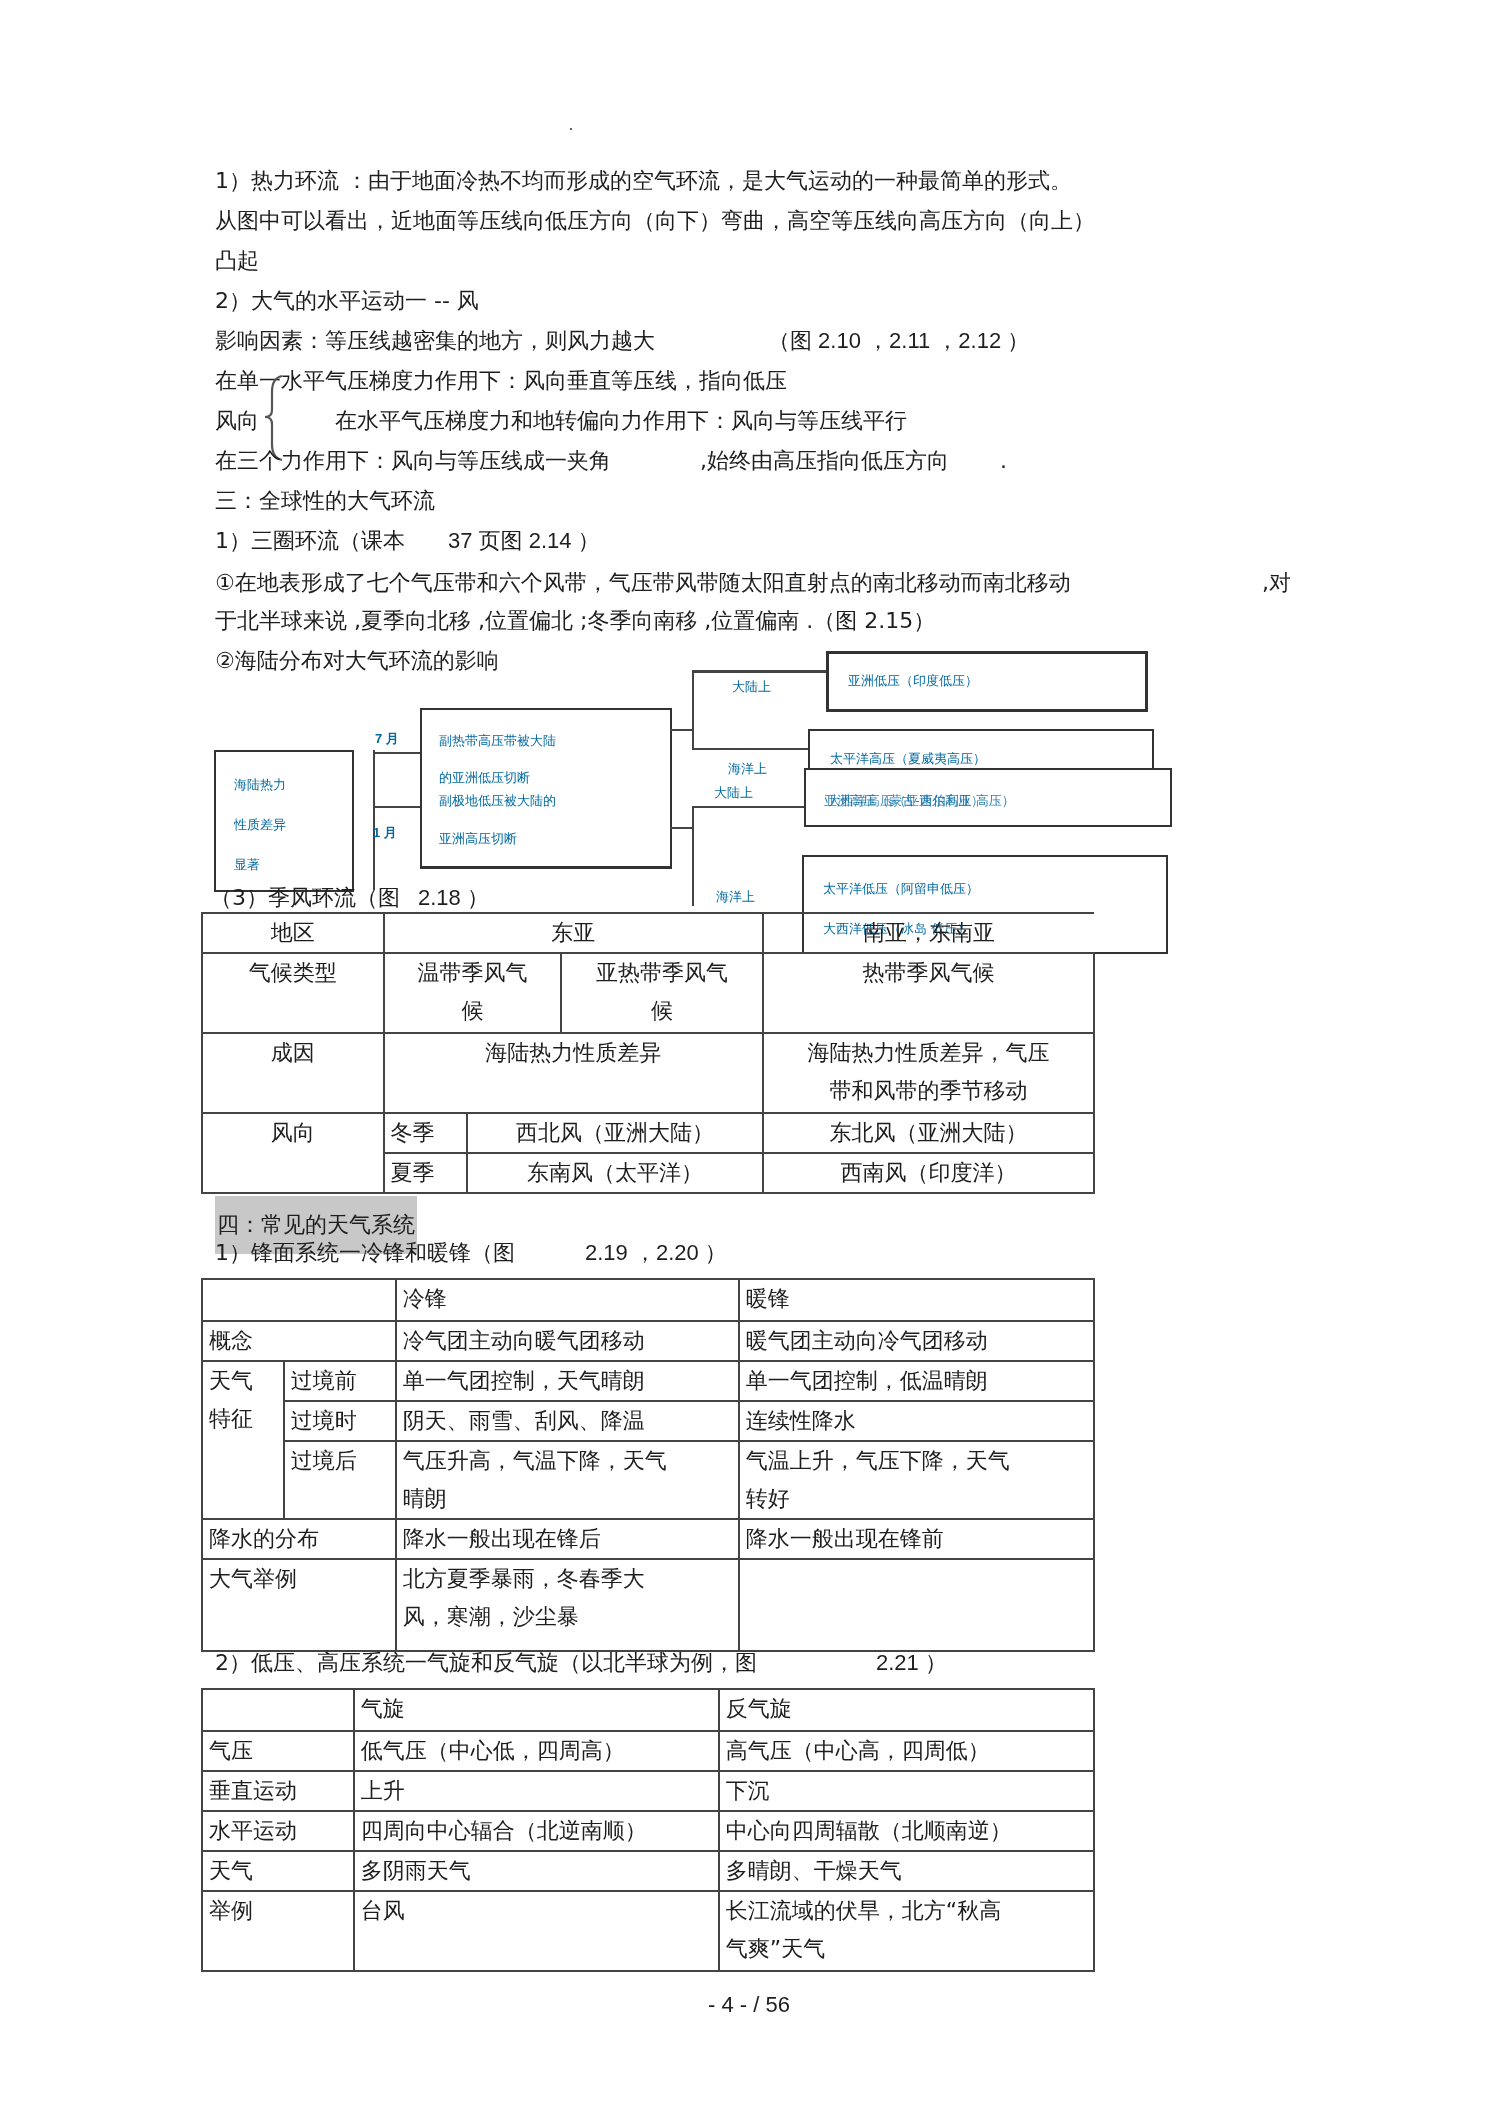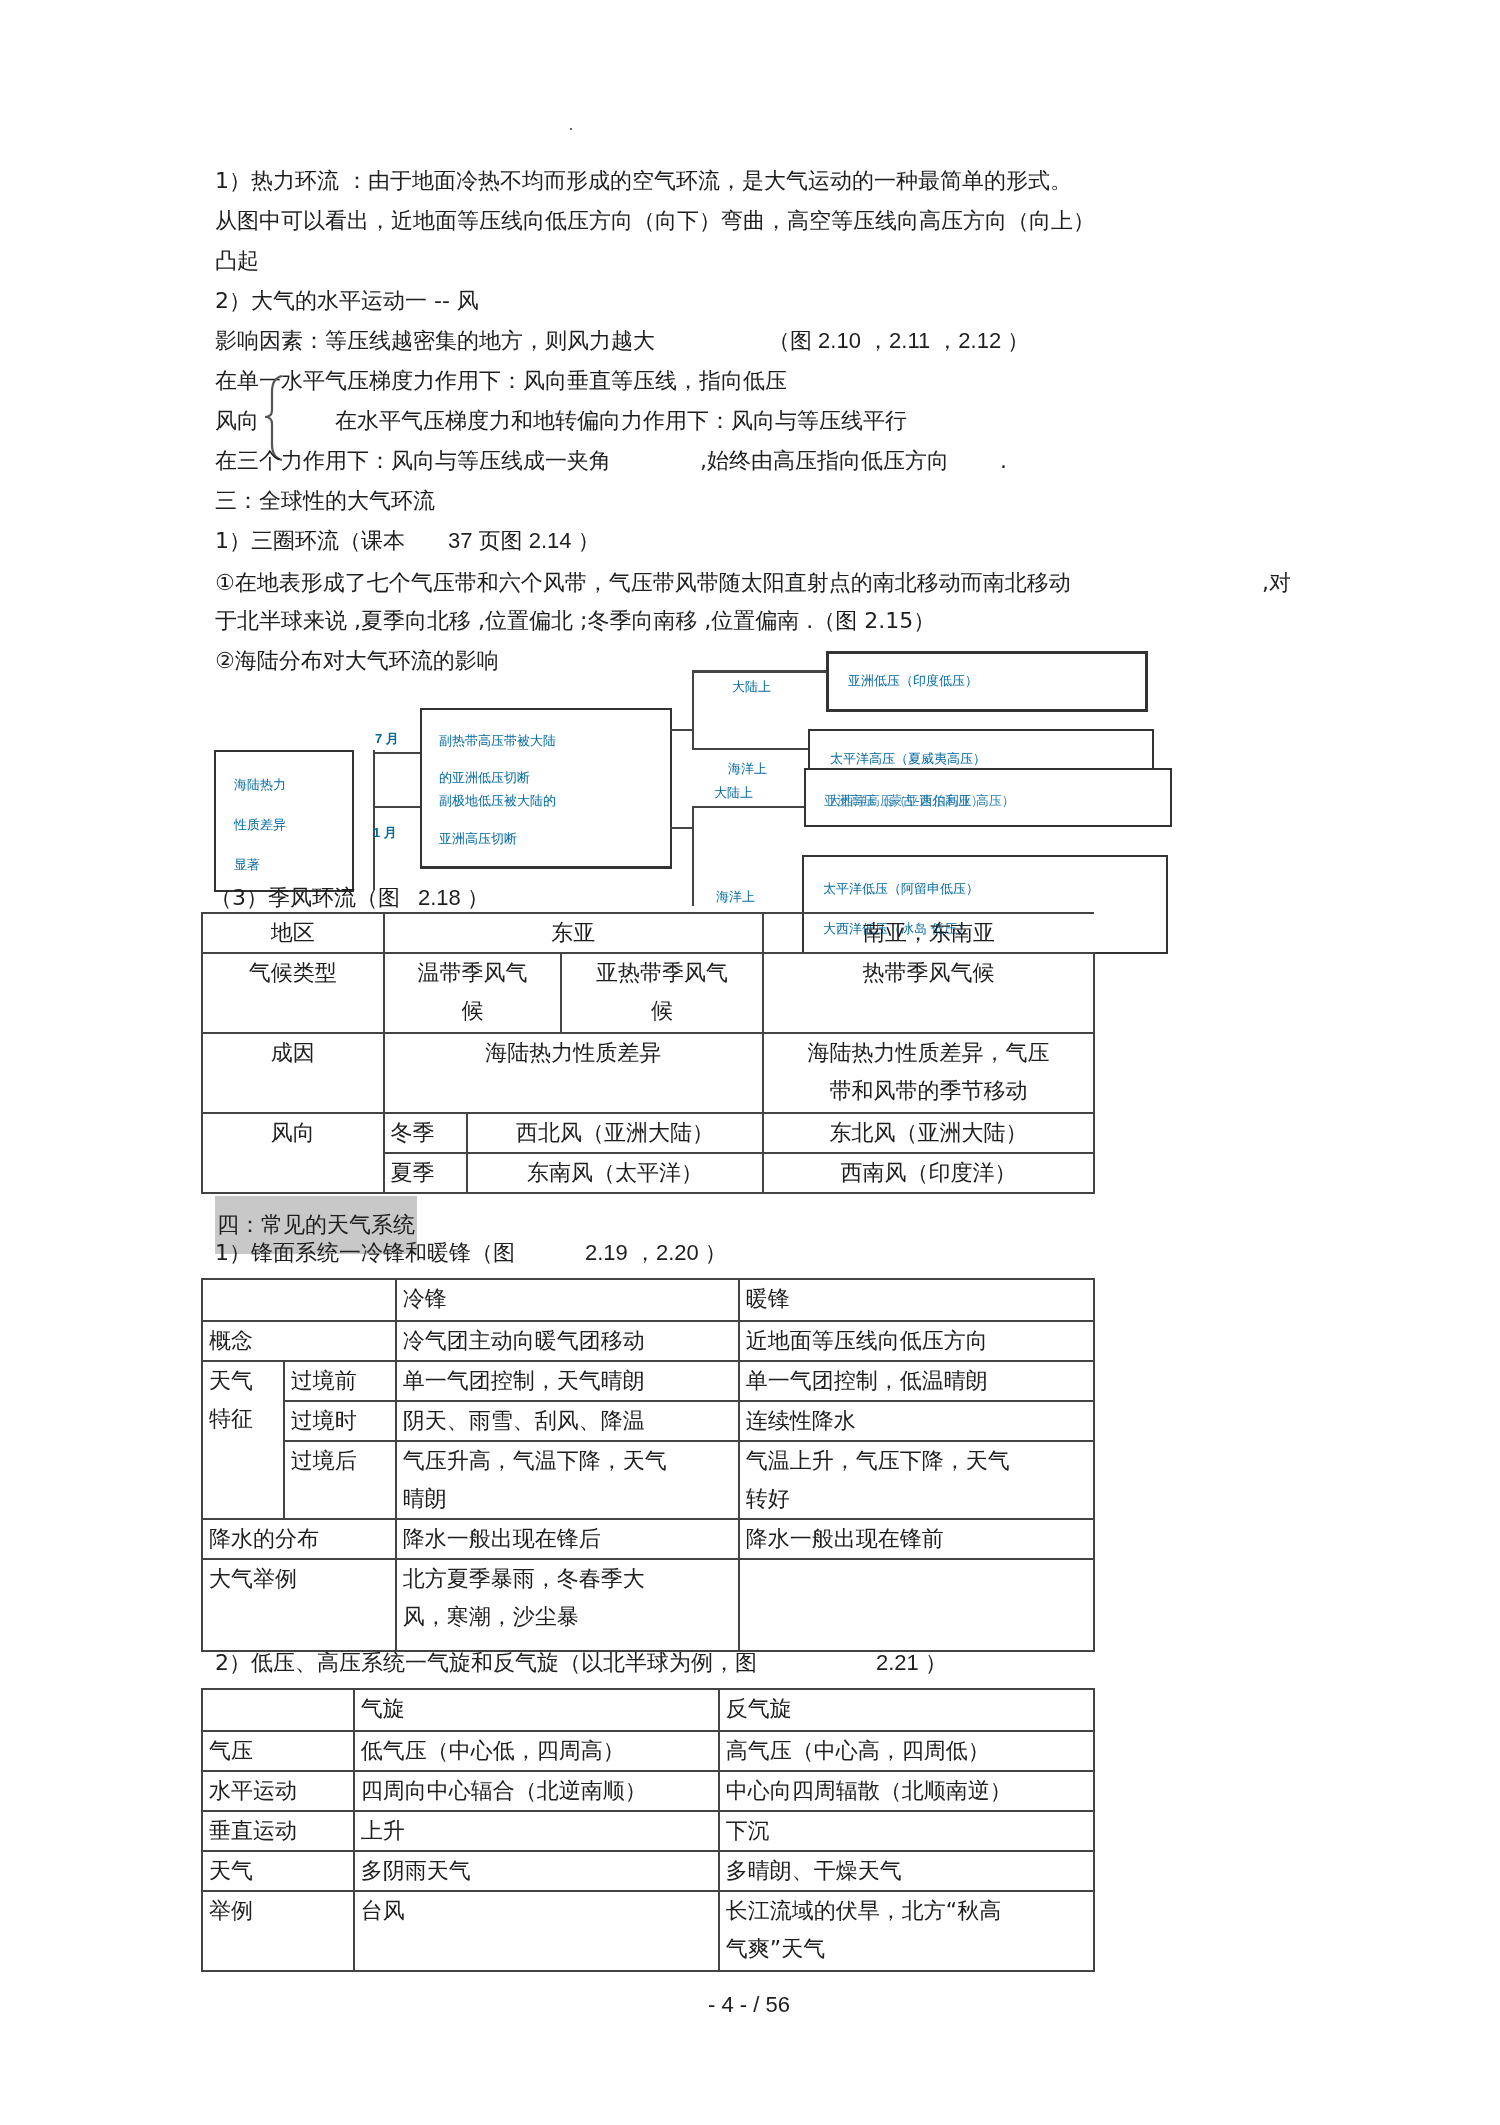--- a/index.html
+++ b/index.html
@@ -146,21 +146,21 @@
     </colgroup>
   <tbody>
       <tr style="height:42px">
     <td colspan="2"></td>
     <td>冷锋</td>
     <td>暖锋</td>
   </tr>
   <tr style="height:40px">
     <td colspan="2">概念</td>
     <td>冷气团主动向暖气团移动</td>
-    <td>近地面等压线向低压方向</td>
+    <td>暖气团主动向冷气团移动</td>
   </tr>
   <tr style="height:40px">
     <td rowspan="3"><span>天气</span><br><span>特征</span></td>
     <td>过境前</td>
     <td>单一气团控制，天气晴朗</td>
     <td>单一气团控制，低温晴朗</td>
   </tr>
   <tr style="height:40px">
     <td>过境时</td>
     <td>阴天、雨雪、刮风、降温</td>
@@ -198,28 +198,28 @@
     <td></td>
     <td>气旋</td>
     <td>反气旋</td>
   </tr>
   <tr style="height:40px">
     <td>气压</td>
     <td>低气压（中心低，四周高）</td>
     <td>高气压（中心高，四周低）</td>
   </tr>
   <tr style="height:40px">
+    <td>垂直运动</td>
+    <td>上升</td>
+    <td>下沉</td>
+  </tr>
+  <tr style="height:40px">
     <td>水平运动</td>
     <td>四周向中心辐合（北逆南顺）</td>
     <td>中心向四周辐散（北顺南逆）</td>
-  </tr>
-  <tr style="height:40px">
-    <td>垂直运动</td>
-    <td>上升</td>
-    <td>下沉</td>
   </tr>
   <tr style="height:40px">
     <td>天气</td>
     <td>多阴雨天气</td>
     <td>多晴朗、干燥天气</td>
   </tr>
   <tr style="height:80px">
     <td>举例</td>
     <td>台风</td>
     <td><span>长江流域的伏旱，北方“秋高</span><br><span>气爽”天气</span></td>

